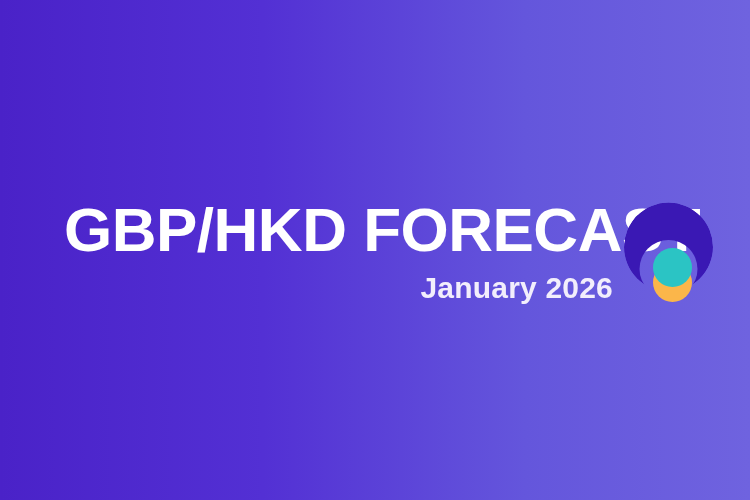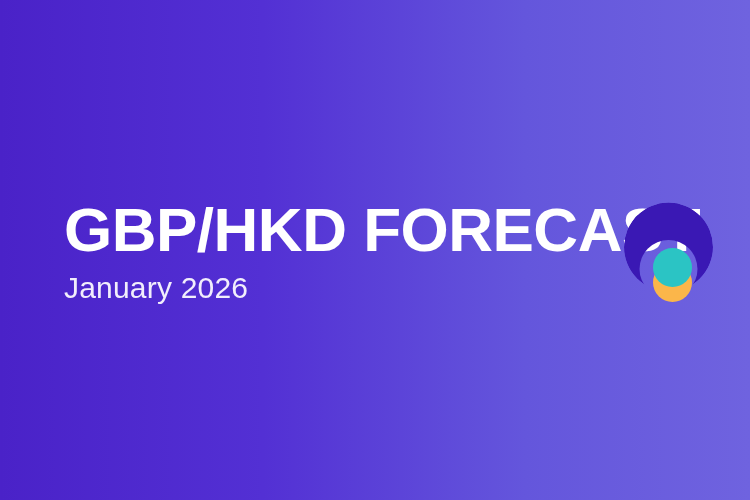--- a/index.html
+++ b/index.html
@@ -43,23 +43,24 @@
     letter-spacing: -0.5px;
     white-space: nowrap;
     text-align: left;
   }
 
   .subheadline {
     margin: 6px 0 0 0;
     color: #f2eefc;
     font-family: "Liberation Sans", sans-serif;
     font-size: 30px;
-    font-weight: normal;
+    font-weight: bold;
     line-height: 36px;
     letter-spacing: 0.2px;
+    text-align: right;
     white-space: nowrap;
   }
 
   
   .logo-mark {
     position: absolute;
     left: 620px;
     top: 186px;
     width: 100px;
     height: 125px;

